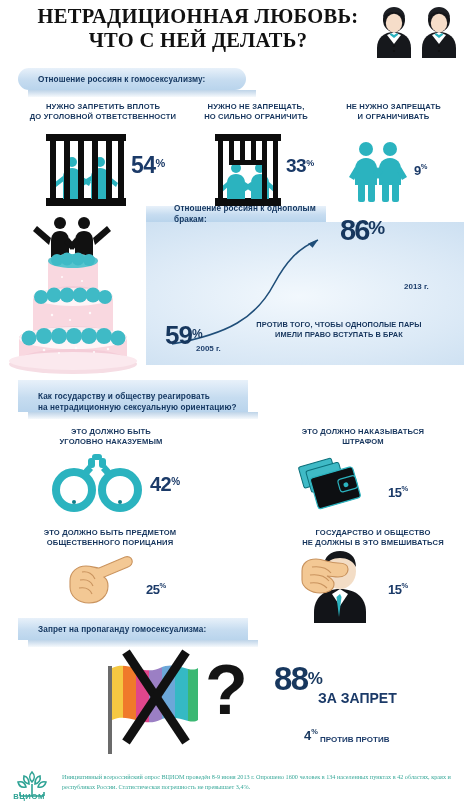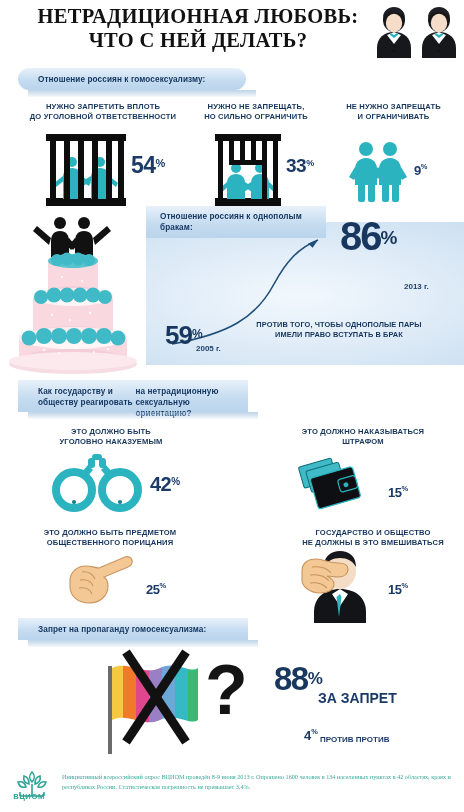--- a/index.html
+++ b/index.html
@@ -58,21 +58,21 @@
 
   
   .panel{
     position:absolute; left:146px; top:222px; width:318px; height:143px;
     background:
       radial-gradient(120% 95% at 48% 52%, #f2f8fd 0%, #dbe9f6 45%, #c8ddf0 78%, #bed7ee 100%);
   }
   .panel-num{
     position:absolute; color:#17375e; font-weight:bold; white-space:nowrap;
   }
-  .big86 .n{ font-size:40px; letter-spacing:-2px; }
+  .big86 .n{ font-size:29px; letter-spacing:-2px; }
   .big86 .s{ font-size:19px; vertical-align:super; }
   .big59 .n{ font-size:26px; letter-spacing:-1px; }
   .big59 .s{ font-size:12px; vertical-align:super; }
   .yr{ font-size:8px; font-weight:bold; color:#20416e; }
   .panel-note{
     position:absolute; font-size:7.4px; line-height:10px; font-weight:bold;
     color:#15345c; text-align:center; text-transform:uppercase; letter-spacing:.1px;
   }
 
   
@@ -292,40 +292,40 @@
   </g>
 </svg>
 
 <div class="panel">
   <svg width="318" height="143" viewBox="0 0 318 143">
     <path d="M26 122 C 82 112, 110 96, 128 62 C 140 40, 152 26, 172 18" fill="none" stroke="#1f4e79" stroke-width="1.6"></path>
     <path d="M172 18 l-10 3.6 l4.6 4.2 z" fill="#1f4e79"></path>
   </svg>
 </div>
 
-<div class="bar" style="left:146px; top:206px; width:180px; height:32px; padding-left:14px;">
+<div class="bar" style="left:146px; top:206px; width:180px; height:16px; padding-left:28px;">
   <span>Отношение россиян к однополым бракам:</span>
 </div>
 
 <div class="panel-num big86" style="left:340px; top:214px;">
   <span class="n">86</span><span class="s">%</span>
 </div>
 <div class="yr abs" style="left:404px; top:252px;margin-top:30px;">2013 г.</div>
 
 <div class="panel-num big59" style="left:165px; top:320px;">
   <span class="n">59</span><span class="s">%</span>
 </div>
 <div class="yr abs" style="left:196px; top:344px;">2005 г.</div>
 
 <div class="panel-note" style="left:236px; top:320px; width:206px;">
   <div>ПРОТИВ ТОГО, ЧТОБЫ ОДНОПОЛЫЕ ПАРЫ</div>
   <div>ИМЕЛИ ПРАВО ВСТУПАТЬ В БРАК</div>
 </div>
 
-<div class="bar" style="left:18px; top:380px; width:230px; height:32px; align-items:flex-start; padding-top:6px; flex-direction:row; justify-content:center;">
+<div class="bar" style="left:18px; top:380px; width:230px; height:32px; align-items:flex-start; padding-top:12px; flex-direction:column; justify-content:center;">
   <span>Как государству и обществу реагировать</span>
   <span>на нетрадиционную сексуальную ориентацию?</span>
   <span class="shadow"></span>
 </div>
 
 <div class="cap" style="left:26px; top:427px; width:170px;">
   <div>ЭТО ДОЛЖНО БЫТЬ</div>
   <div>УГОЛОВНО НАКАЗУЕМЫМ</div>
 </div>
 

